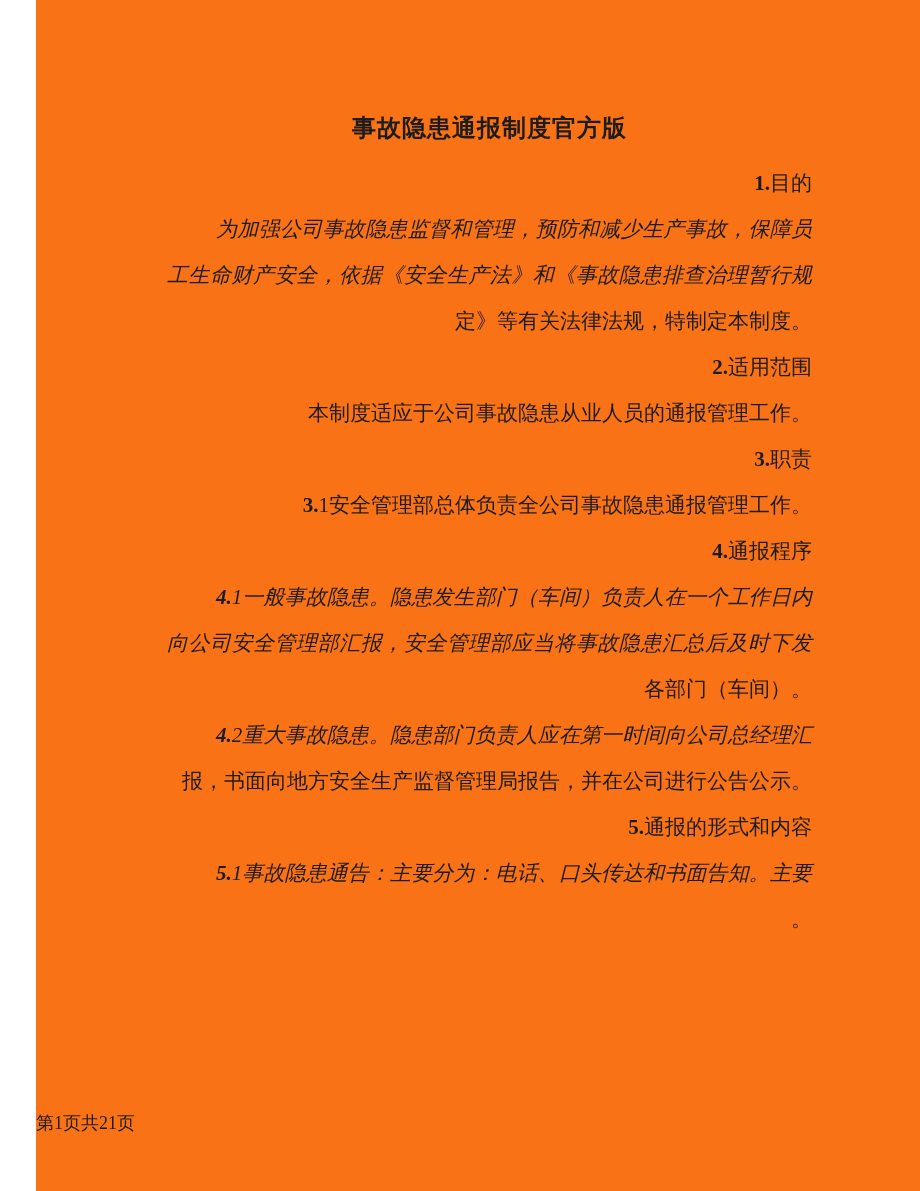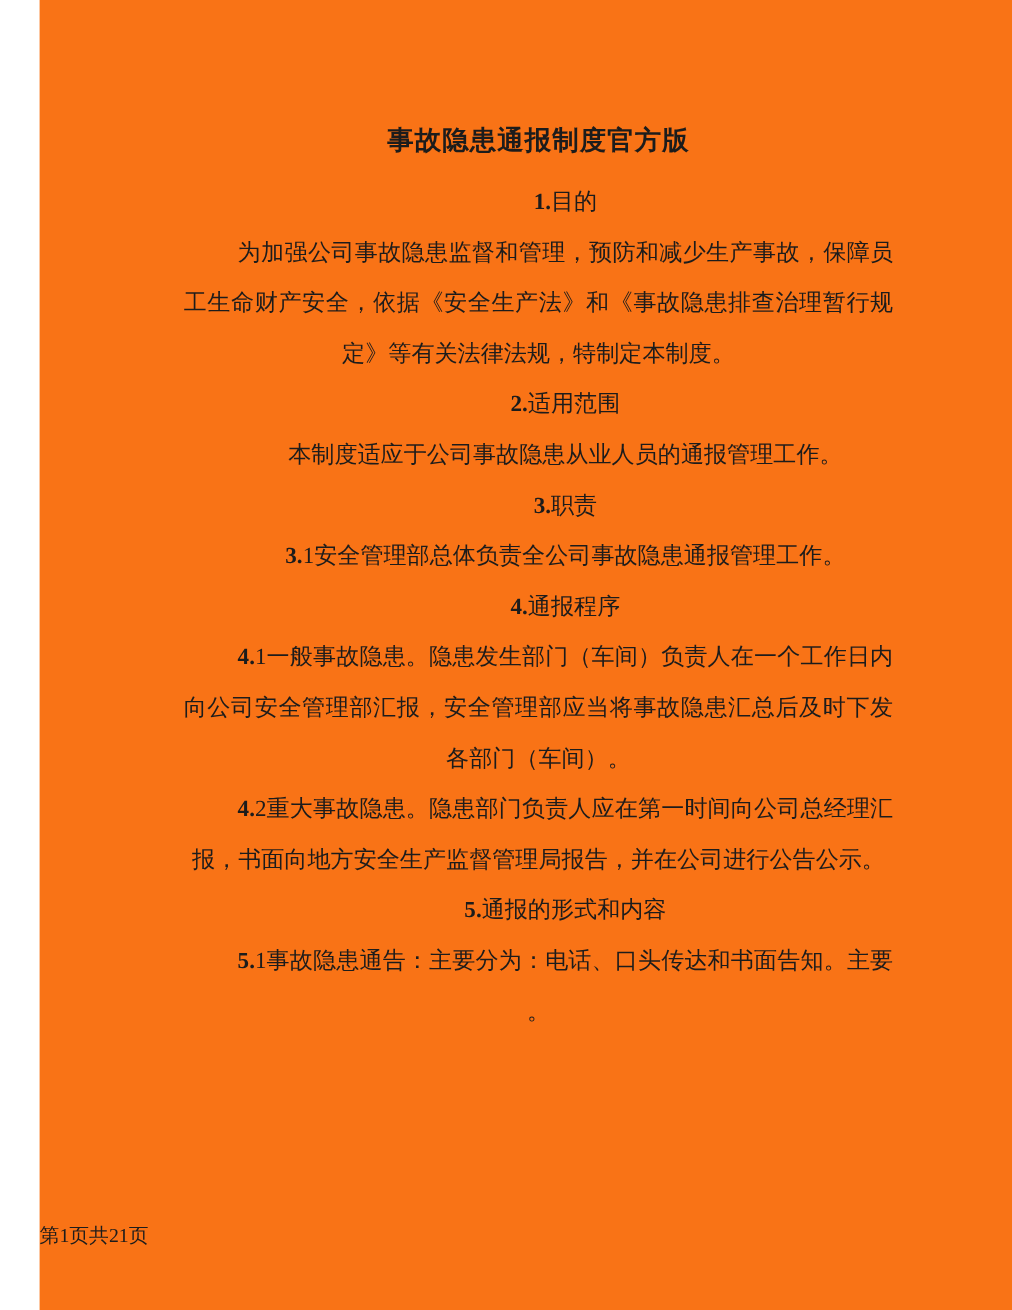--- a/index.html
+++ b/index.html
@@ -32,29 +32,30 @@
     text-align: center;
     letter-spacing: 1px;
   }
   .para {
     margin: 0;
   }
   .line {
     height: 46px;
     line-height: 46px;
     font-size: 21px;
-    text-align: center;
+    text-align: right;
   }
   .line.indent {
     text-indent: 49px;
   }
   .line.justify {
     text-align: justify;
     text-align-last: justify;
     text-justify: inter-character;
+    font-style: italic;
   }
   .num {
     font-weight: bold;
   }
   .page-footer {
     position: absolute;
     left: 0;
     right: 0;
     top: 1108px;
     height: 30px;

